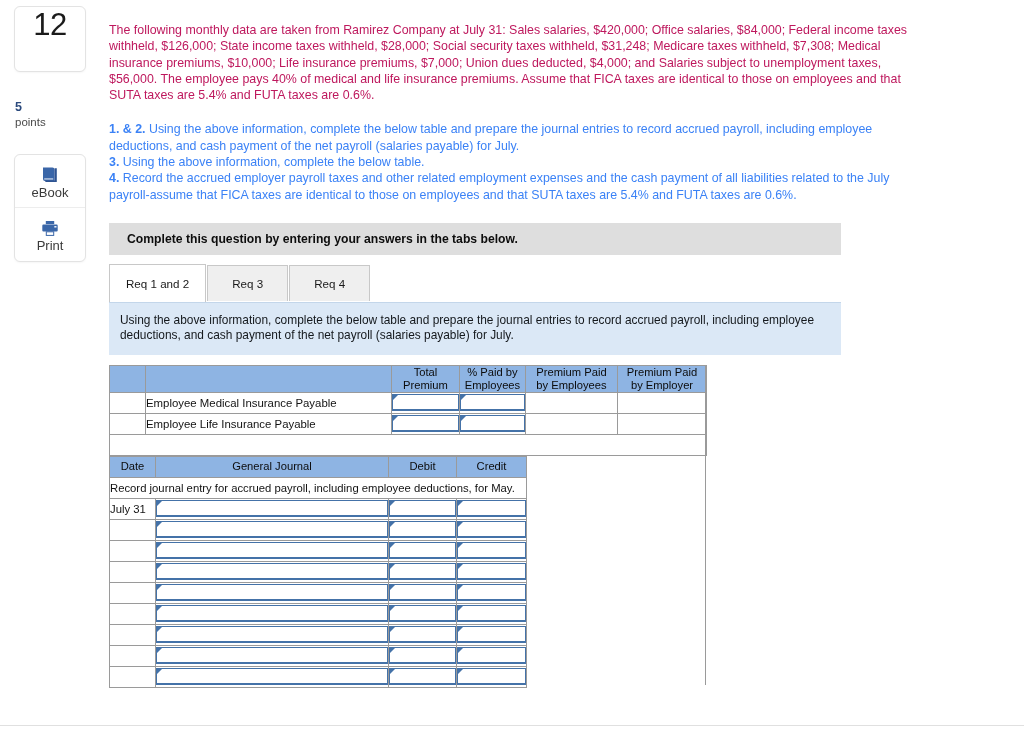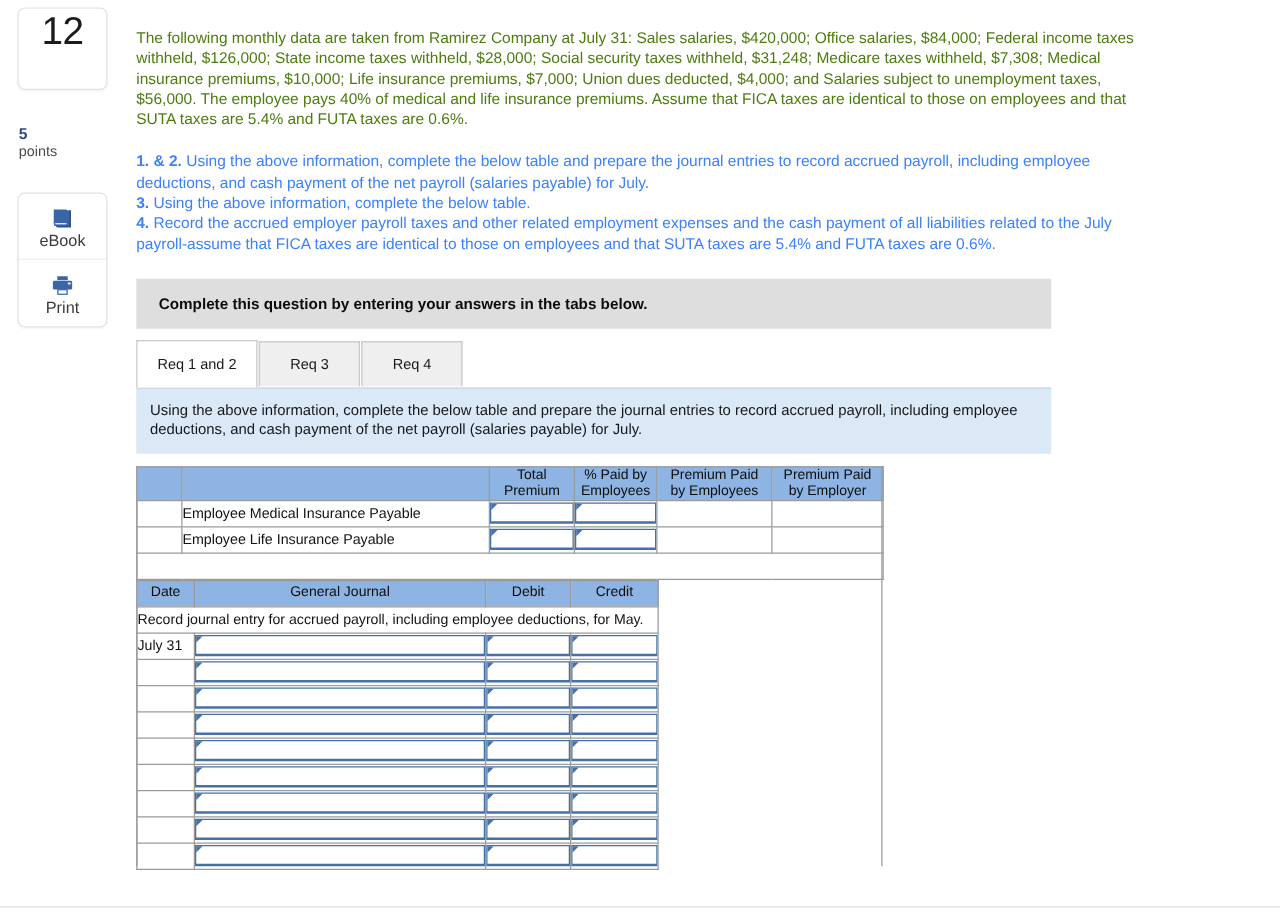--- a/index.html
+++ b/index.html
@@ -83,37 +83,37 @@
     margin-top: 40px;
     font-size: 14.5px;
     font-weight: 700;
     color: #111;
     letter-spacing: -0.1px;
   }
   .body-text {
     margin-top: 22px;
     font-size: 12.4px;
     line-height: 16.3px;
-    color: #4d7c0f;
+    color: #be185d;
     width: 805px;
   }
   .reqs {
     margin-top: 18px;
     font-size: 12.4px;
     line-height: 16.3px;
     color: #3b82f6;
     width: 805px;
   }
   .reqs b { font-weight: 700; }
 
   
   .grey-banner {
     margin-top: 20px;
     width: 732px;
-    height: 40px;
+    height: 32px;
     background: #dedede;
     display: flex; align-items: center;
   }
   .grey-banner span {
     margin-left: 18px;
     font-size: 12.2px;
     font-weight: 700;
     color: #0d0d0d;
   }
 

